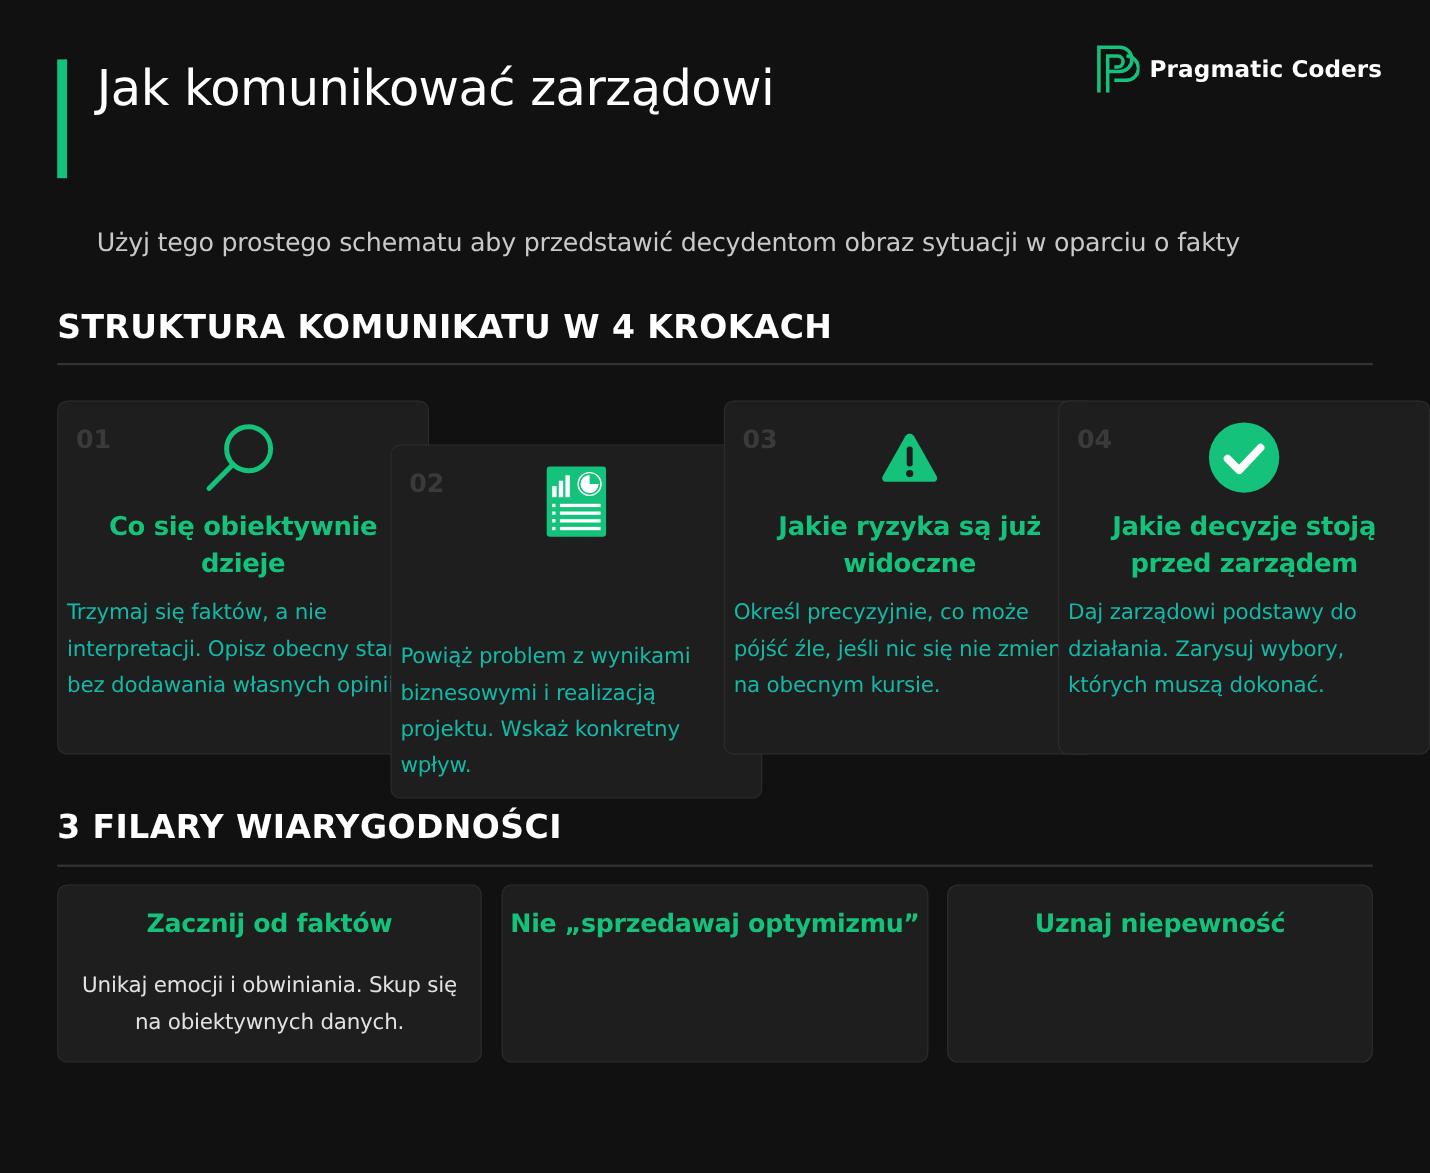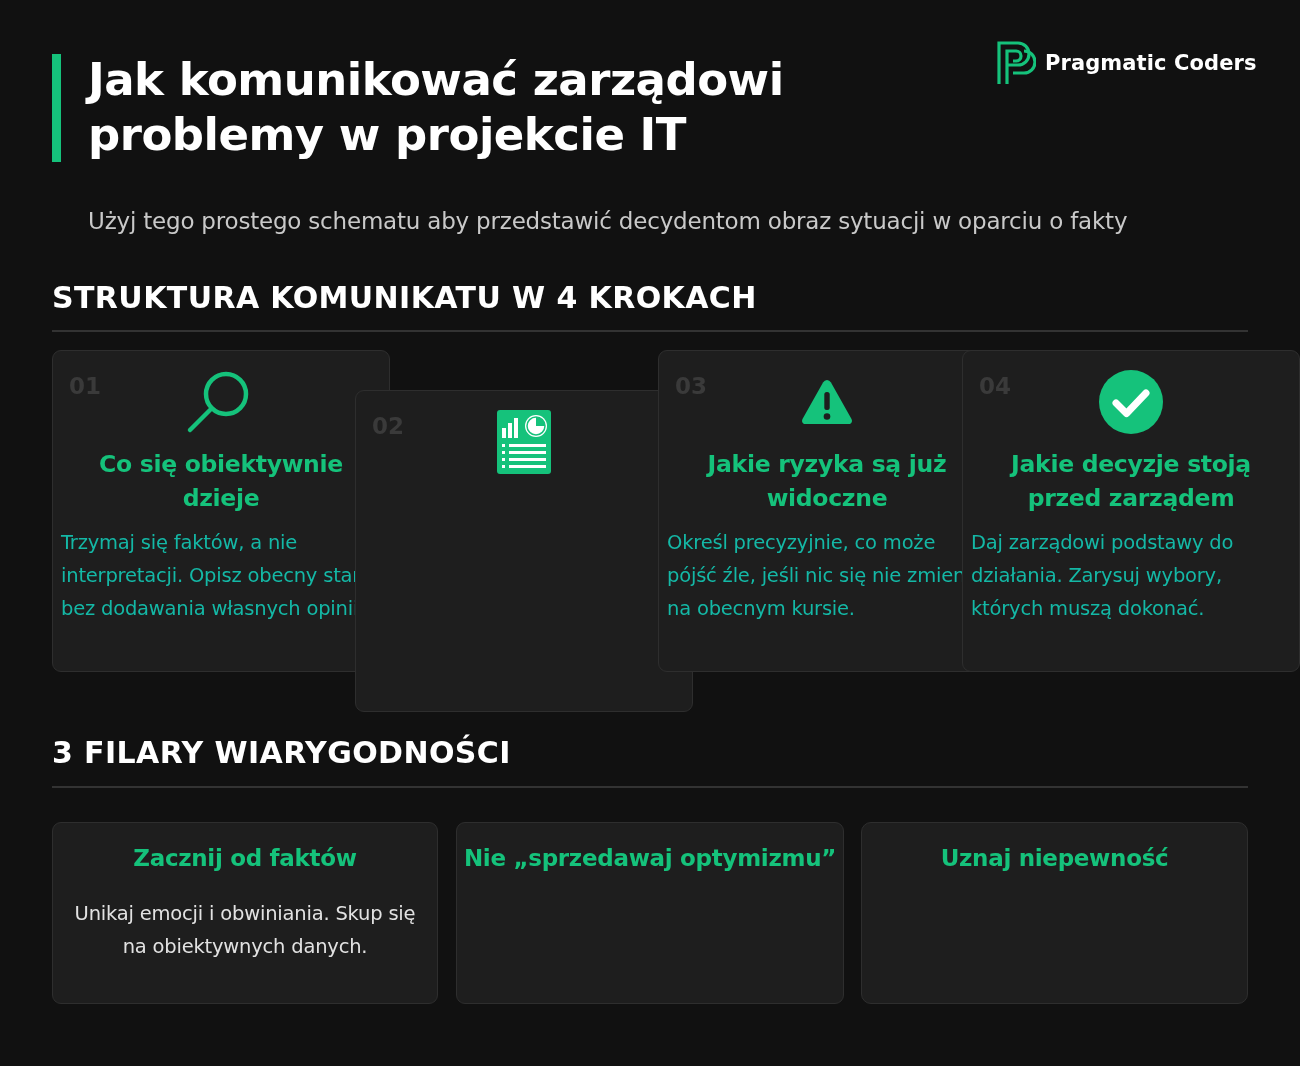--- a/index.html
+++ b/index.html
@@ -1,52 +1,51 @@
 <!DOCTYPE html>
 <html><head>
 <meta charset="utf-8">
 <style>
   * { box-sizing: border-box; margin: 0; padding: 0; }
   html, body { width: 1300px; height: 1066px; background: #111111; overflow: hidden; }
   body { font-family: "DejaVu Sans", sans-serif; color: #ffffff; position: relative; }
 
   .accent-bar { position: absolute; left: 52px; top: 54px; width: 9px; height: 108px; background: #15c27b; }
-  .title { position: absolute; left: 88px; top: 52px; width: 820px; font-size: 45px; font-weight: bold; line-height: 55px; letter-spacing: -0.5px; color: #ffffff; }
+  .title { position: absolute; left: 88px; top: 52px; width: 820px; font-size: 45px; font-weight: normal; line-height: 55px; letter-spacing: -0.5px; color: #ffffff; }
 
   .brand { position: absolute; left: 996px; top: 40px; height: 46px; display: flex; align-items: center; }
   .brand-logo { width: 40px; height: 46px; }
   .brand-name { margin-left: 9px; font-size: 21px; font-weight: bold; color: #ffffff; letter-spacing: 0.1px; }
 
   .subtitle { position: absolute; left: 88px; top: 208px; font-size: 23px; color: #c9c9c9; white-space: nowrap; letter-spacing: -0.2px; }
 
   .section-title { position: absolute; left: 52px; font-size: 30px; font-weight: bold; letter-spacing: 0.4px; color: #ffffff; white-space: nowrap; }
   .section-rule { position: absolute; left: 52px; width: 1196px; height: 2px; background: #333333; }
   .s1-title { top: 280px; }
   .s1-rule { top: 330px; }
   .s2-title { top: 735px; }
   .s2-rule { top: 786px; }
 
   .card { position: absolute; background: #1e1e1e; border: 1px solid #2e2e2e; border-radius: 9px; }
-  .step { top: 350px; width: 338px; height: 322px; }
+  .step { top: 364px; width: 338px; height: 322px; }
   .step-num { position: absolute; left: 16px; top: 22px; font-size: 23px; font-weight: bold; color: #3a3a3a; }
   .step-icon { position: absolute; left: 50%; top: 16px; transform: translateX(-50%); width: 70px; height: 70px; display: flex; align-items: center; justify-content: center; }
   .step-heading { position: absolute; left: 10px; right: 10px; top: 96px; text-align: center; font-size: 23.5px; font-weight: bold; line-height: 34px; color: #15c27b; letter-spacing: -0.3px; }
   .step-body { position: absolute; left: 8px; right: 8px; top: 175px; text-align: left; font-size: 19.5px; line-height: 33px; color: #14b8a6; letter-spacing: -0.2px; }
 
-  .pillar { top: 822px; width: 386px; height: 182px; }
+  .pillar { top: 804px; width: 386px; height: 162px; }
   .pillar-heading { position: absolute; left: 6px; right: 6px; top: 22px; text-align: center; font-size: 23px; font-weight: bold; color: #15c27b; letter-spacing: -0.3px; white-space: nowrap; }
   .pillar-body { position: absolute; left: 12px; right: 12px; top: 74px; text-align: center; font-size: 19.5px; line-height: 33px; color: #e2e2e2; letter-spacing: -0.2px; }
 </style>
 </head>
 <body>
 
 <div class="accent-bar"></div>
 <h1 class="title">
   <span>Jak komunikować zarządowi</span><br>
-  <span>problemy w projekcie IT</span>
 </h1>
 
 <div class="brand">
   <svg class="brand-logo" viewBox="0 0 40 46">
     <g fill="none" stroke="#15c27b" stroke-width="3.2" stroke-linejoin="miter">
       <path d="M3 44 V3 H22 A11 11 0 0 1 22 25 H11"></path>
       <path d="M11 44 V11 H20 A5 5 0 0 1 20 21 H17"></path>
       <path d="M17 33 H28 A11 11 0 0 0 28 11"></path>
     </g>
   </svg>
@@ -84,20 +83,21 @@
       <rect x="6" y="35" width="3" height="3" fill="#ffffff"></rect>
       <rect x="13" y="35" width="37" height="3" fill="#ffffff"></rect>
       <rect x="6" y="42" width="3" height="3" fill="#ffffff"></rect>
       <rect x="13" y="42" width="37" height="3" fill="#ffffff"></rect>
       <rect x="6" y="49" width="3" height="3" fill="#ffffff"></rect>
       <rect x="13" y="49" width="37" height="3" fill="#ffffff"></rect>
       <rect x="6" y="56" width="3" height="3" fill="#ffffff"></rect>
       <rect x="13" y="56" width="37" height="3" fill="#ffffff"></rect>
     </svg>
   </div>
+  <div class="step-body">Powiąż problem z wynikami biznesowymi i realizacją projektu. Wskaż konkretny wpływ.</div>
 </div>
 
 <div class="card step" style="left:658px;">
   <span class="step-num">03</span>
   <div class="step-icon">
     <svg width="54" height="50" viewBox="0 0 54 50">
       <path d="M27 3 Q29.5 3 31 5.5 L51.5 42 Q53 45 50 47 L4 47 Q1 45 2.5 42 L23 5.5 Q24.5 3 27 3 Z" fill="#15c27b"></path>
       <rect x="24.3" y="15" width="5.4" height="18" rx="2.5" fill="#1e1e1e"></rect>
       <circle cx="27" cy="39.5" r="3.3" fill="#1e1e1e"></circle>
     </svg>

